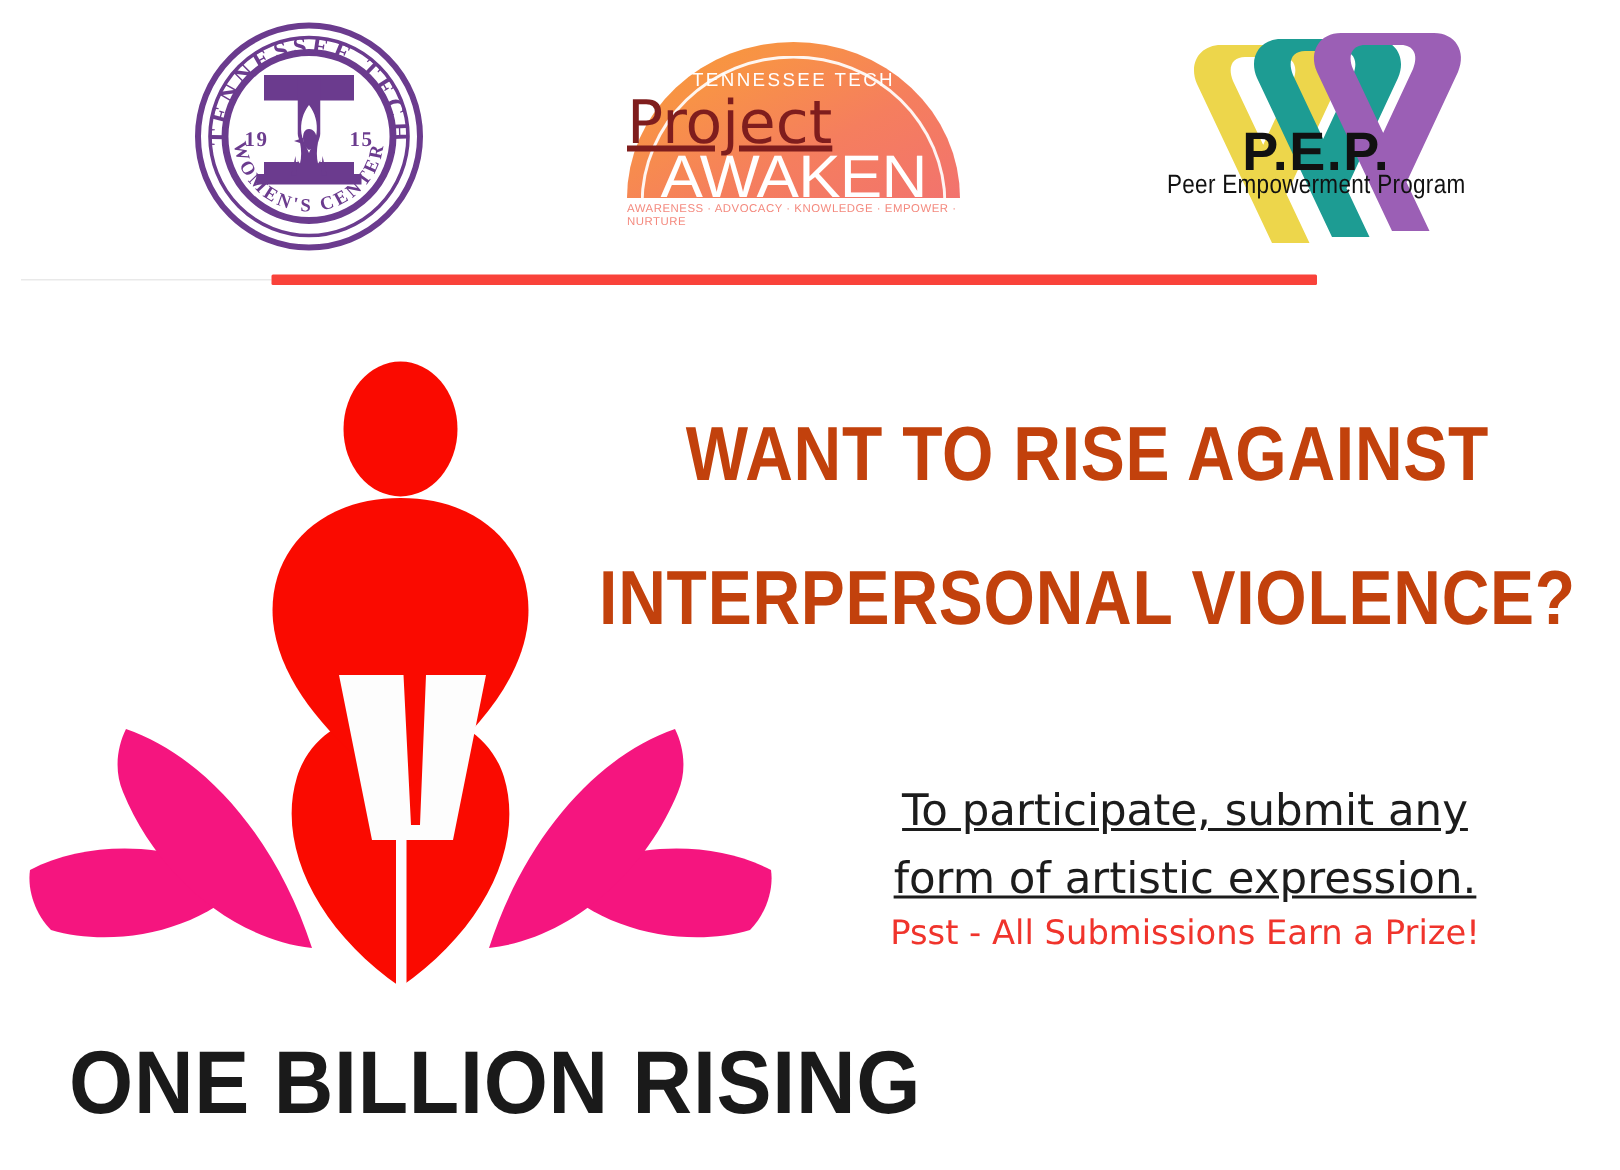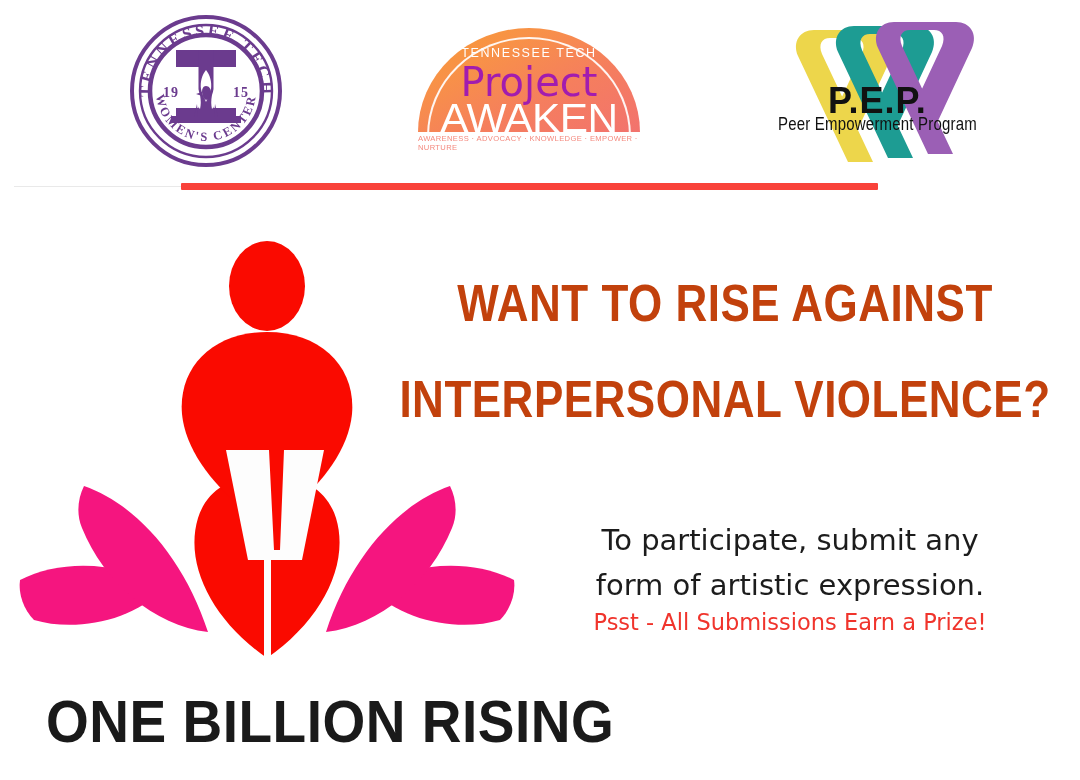--- a/index.html
+++ b/index.html
@@ -77,26 +77,27 @@
     color: #ffffff;
     font-size: 12.5px;
     letter-spacing: 1.6px;
     font-family: "Liberation Sans", sans-serif;
   }
   .awaken-project {
     position: absolute;
     left: 0;
     top: 33px;
     width: 222px;
-    text-align: center;
-    color: #a21caf;
+    text-align: left;
+    color: #7f1d1d;
     font-size: 40px;
     line-height: 42px;
     font-family: "DejaVu Sans", sans-serif;
     font-weight: 400;
+    text-decoration: underline;
   }
   .awaken-awaken {
     position: absolute;
     left: 0;
     top: 70px;
     width: 222px;
     text-align: center;
     color: #ffffff;
     font-size: 40px;
     line-height: 40px;
@@ -213,20 +214,21 @@
     top: 518px;
     width: 444px;
     text-align: center;
   }
   .body-line {
     display: block;
     color: #1c1c1c;
     font-family: "DejaVu Sans", sans-serif;
     font-size: 29px;
     line-height: 45px;
+    text-decoration: underline;
   }
   .prize-line {
     display: block;
     color: #F0342C;
     font-family: "DejaVu Sans", sans-serif;
     font-size: 22.5px;
     line-height: 28px;
   }
 
   

